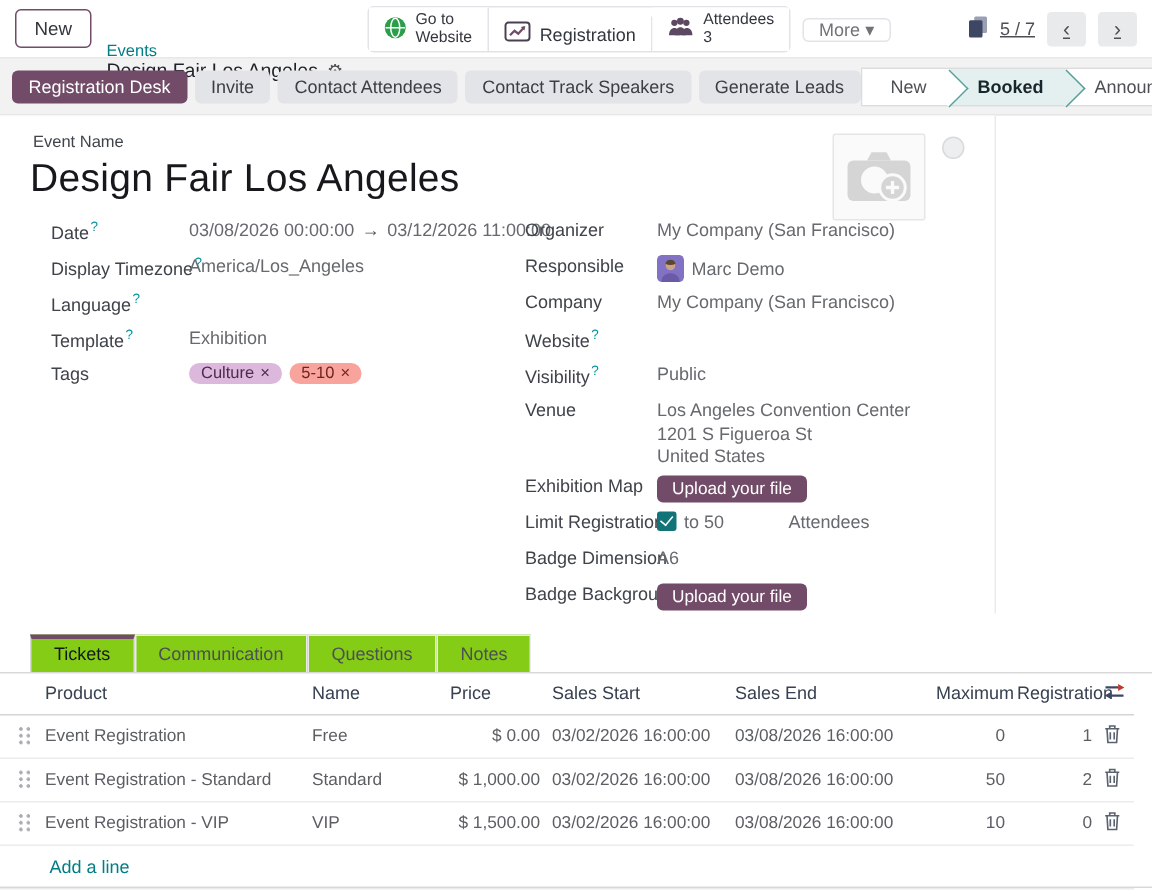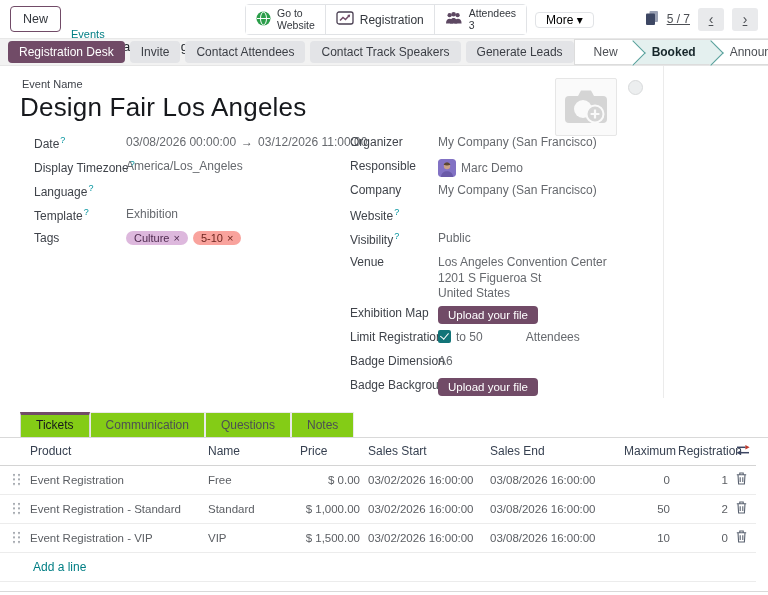--- a/index.html
+++ b/index.html
@@ -13,35 +13,35 @@
   .topbar-left { display:flex; align-items:center; gap:10px; }
   .btn-new { background:#fff; border:1px solid #714B67; color:#33373d; border-radius:4px;
     padding:5px 12px; font-size:12.5px; cursor:pointer; font-family:inherit; }
   .breadcrumb { display:flex; flex-direction:column; line-height:1.15;margin-top:45px; }
   .bc-parent { color:#017E84; font-size:11px; text-decoration:none; cursor:pointer; }
   .bc-current-row { display:flex; align-items:center; gap:6px; }
   .bc-current { color:#1f2329; font-size:13px; }
   .gear { color:#4c4f54; font-size:12px; cursor:pointer; }
 
   .stat-group-wrap { display:flex; align-items:center; gap:8px; position:absolute; left:245px; top:4px; }
-  .stat-group { display:flex; border:1px solid #e1e3e6; border-radius:4px; background:#fff; }
+  .stat-group { display:flex; border:1px solid #e1e3e6; border-radius:4px; background:#fff;align-items:flex-end; }
   .stat-btn { display:flex; align-items:center; gap:6px; padding:3px 10px; cursor:pointer;
     border-right:1px solid #e1e3e6; background:#fff; }
   .stat-btn:last-child { border-right:none; }
   .stat-two-line { display:flex; flex-direction:column; line-height:1.1; font-size:10.5px; color:#33373d; }
   .stat-one-line { font-size:12px; color:#33373d; }
   .btn-more { border:1px solid #e1e3e6; border-radius:4px; background:#fff; padding:0 10px;
-    font-size:12px; color:#000000; cursor:pointer; font-family:inherit; }
+    font-size:12px; color:#737373; cursor:pointer; font-family:inherit; }
   .topbar-right { display:flex; align-items:center; gap:8px;text-decoration:underline; }
   .pager-count { font-size:12px; color:#4c4f54; }
   .pager-btn { width:26px; height:23px; background:#e9eaec; border:none; border-radius:3px;
     color:#4c4f54; font-size:14px; cursor:pointer; line-height:1; }
 
   
-  .actionbar { height:28px; background:#f2f2f2; border-top:1px solid #e8e8e8; border-bottom:1px solid #e6e6e6;
+  .actionbar { height:39px; background:#f2f2f2; border-top:1px solid #e8e8e8; border-bottom:1px solid #e6e6e6;
     display:flex; align-items:center; justify-content:space-between; padding:0 6px 0 8px; }
   .action-buttons { display:flex; gap:5px; }
   .abtn { border:none; border-radius:4px; padding:4px 11px; font-size:12px; cursor:pointer;
     background:#e3e4e7; color:#3b3e45; font-family:inherit; white-space:nowrap; }
   .abtn.primary { background:#714B67; color:#fff; }
 
   .statusbar { display:flex; align-items:stretch; background:#fff; border:1px solid #dcdcdc; height:26px; }
   .step { position:relative; display:flex; align-items:center; padding:0 15px 0 19px;
     font-size:12px; color:#4c4f54; cursor:pointer; background:#fff; }
   .step:nth-child(1){z-index:5;} .step:nth-child(2){z-index:4;} .step:nth-child(3){z-index:3;}

